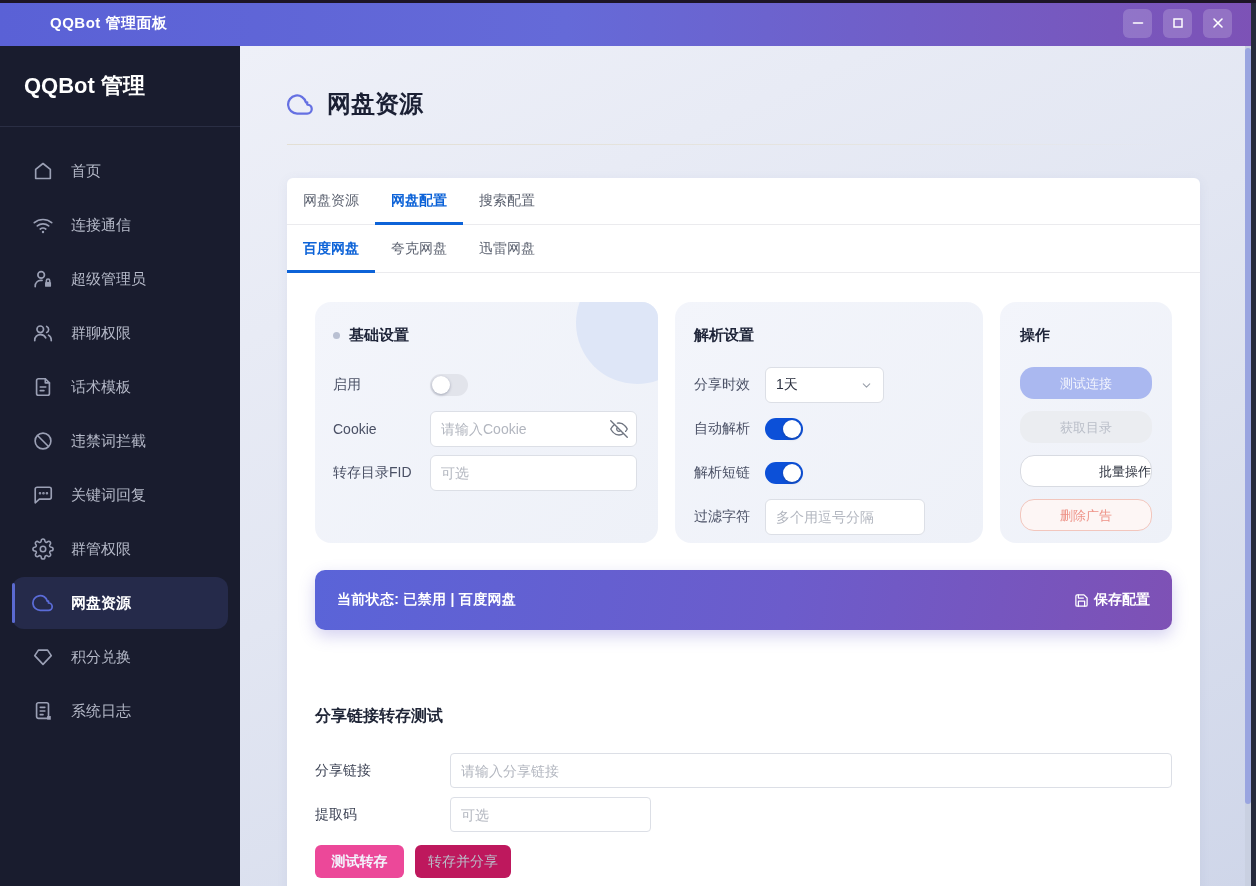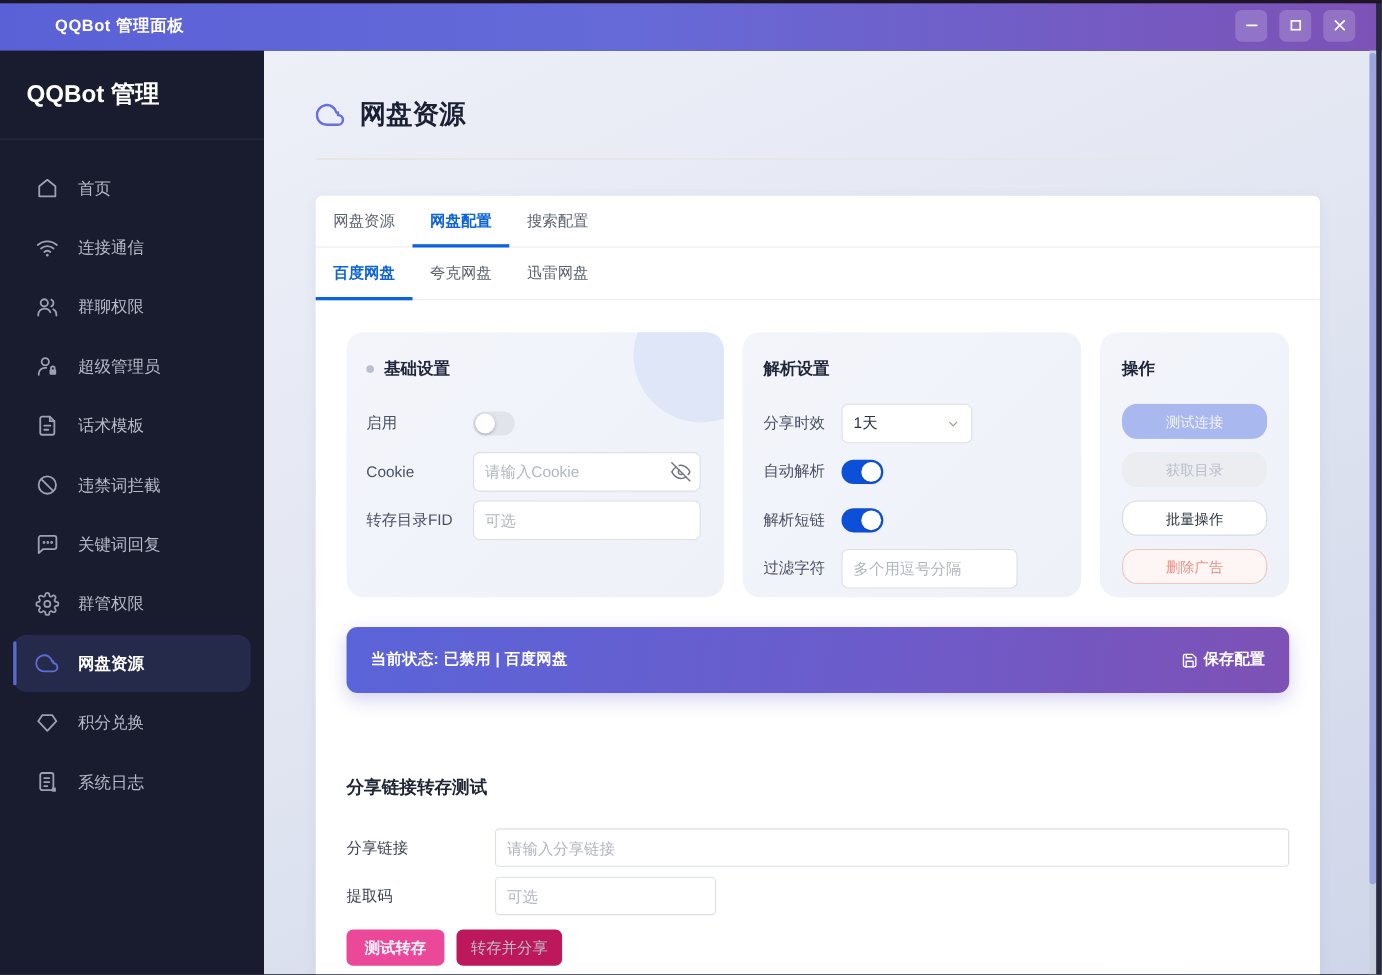--- a/index.html
+++ b/index.html
@@ -95,21 +95,21 @@
   .select-value { font-size:14px; color:#2c3140; }
   .chevron { width:13px; height:13px; color:#9aa0ab; }
   .chevron svg { width:13px; height:13px; display:block; }
   .filter-input { width:160px; }
 
   .abtn { display:block; width:132px; height:32px; border-radius:14px; font-size:13px; text-align:center;
     line-height:32px; margin-bottom:12px; cursor:pointer; border:1px solid transparent;
     font-family:"Liberation Sans", sans-serif; }
   .abtn-test { background:#aab8f0; color:#f2f4fd; }
   .abtn-dir { background:#ebedf1; color:#b9bec8; }
-  .abtn-batch { background:#ffffff; border-color:#d8dbe2; color:#2b303d; }
+  .abtn-batch { background:#ffffff; border-color:#d8dbe2; color:#2b303d;text-align:right; }
   .abtn-ads { background:#fdf6f5; border-color:#f2c6bd; color:#ee9287; }
 
   
   .status-banner { margin:27px 28px 0; height:60px; border-radius:10px;
     background:linear-gradient(100deg,#5a64d8 0%,#6c5ccb 55%,#7e51b5 100%);
     display:flex; align-items:center; justify-content:space-between; padding:0 22px;
     box-shadow:0 6px 16px rgba(100,90,200,.28); }
   .status-text { color:#fff; font-size:14px; font-weight:bold; letter-spacing:.3px; }
   .save-btn { display:flex; align-items:center; gap:5px; color:#fff; font-size:14px; font-weight:bold;
     cursor:pointer; background:none; border:none; font-family:"Liberation Sans", sans-serif; }
@@ -188,38 +188,38 @@
               <path d="M5.8 13a9.5 9.5 0 0 1 12.4 0"></path>
               <path d="M9 16.4a5 5 0 0 1 6 0"></path>
               <line x1="12" y1="19.6" x2="12.01" y2="19.6" stroke-width="2.6"></line>
             </svg>
         </span>
         <span class="nav-label">连接通信</span>
       </li>
       <li class="nav-item">
         <span class="nav-icon">
           <svg viewBox="0 0 24 24" fill="none" stroke="currentColor" stroke-width="1.8" stroke-linecap="round">
+              <circle cx="10" cy="7.5" r="3.6"></circle>
+              <path d="M3.5 20.5v-1a6 6 0 0 1 6-6h1.5"></path>
+              <rect x="14.2" y="15.2" width="6.6" height="5.3" rx="1" fill="currentColor" stroke="none"></rect>
+              <path d="M15.7 15.2v-1.4a1.8 1.8 0 0 1 3.6 0v1.4"></path>
+            </svg>
+        </span>
+        <span class="nav-label">超级管理员</span>
+      </li>
+      <li class="nav-item">
+        <span class="nav-icon">
+          <svg viewBox="0 0 24 24" fill="none" stroke="currentColor" stroke-width="1.8" stroke-linecap="round">
               <circle cx="9" cy="8" r="3.6"></circle>
               <path d="M3 20.5v-.8a6 6 0 0 1 6-6h.5a6 6 0 0 1 5.5 3.6"></path>
               <path d="M16 4.8a3.6 3.6 0 0 1 0 6.6"></path>
               <path d="M18 14.3a6 6 0 0 1 3 5.2v1"></path>
             </svg>
         </span>
         <span class="nav-label">群聊权限</span>
-      </li>
-      <li class="nav-item">
-        <span class="nav-icon">
-          <svg viewBox="0 0 24 24" fill="none" stroke="currentColor" stroke-width="1.8" stroke-linecap="round">
-              <circle cx="10" cy="7.5" r="3.6"></circle>
-              <path d="M3.5 20.5v-1a6 6 0 0 1 6-6h1.5"></path>
-              <rect x="14.2" y="15.2" width="6.6" height="5.3" rx="1" fill="currentColor" stroke="none"></rect>
-              <path d="M15.7 15.2v-1.4a1.8 1.8 0 0 1 3.6 0v1.4"></path>
-            </svg>
-        </span>
-        <span class="nav-label">超级管理员</span>
       </li>
       <li class="nav-item">
         <span class="nav-icon">
           <svg viewBox="0 0 24 24" fill="none" stroke="currentColor" stroke-width="1.8" stroke-linecap="round" stroke-linejoin="round">
               <path d="M14.5 3H7a2 2 0 0 0-2 2v14a2 2 0 0 0 2 2h10a2 2 0 0 0 2-2V7.5Z"></path>
               <path d="M14.5 3v4.5H19"></path>
               <line x1="9" y1="12" x2="15" y2="12"></line>
               <line x1="9" y1="16" x2="13" y2="16"></line>
             </svg>
         </span>

